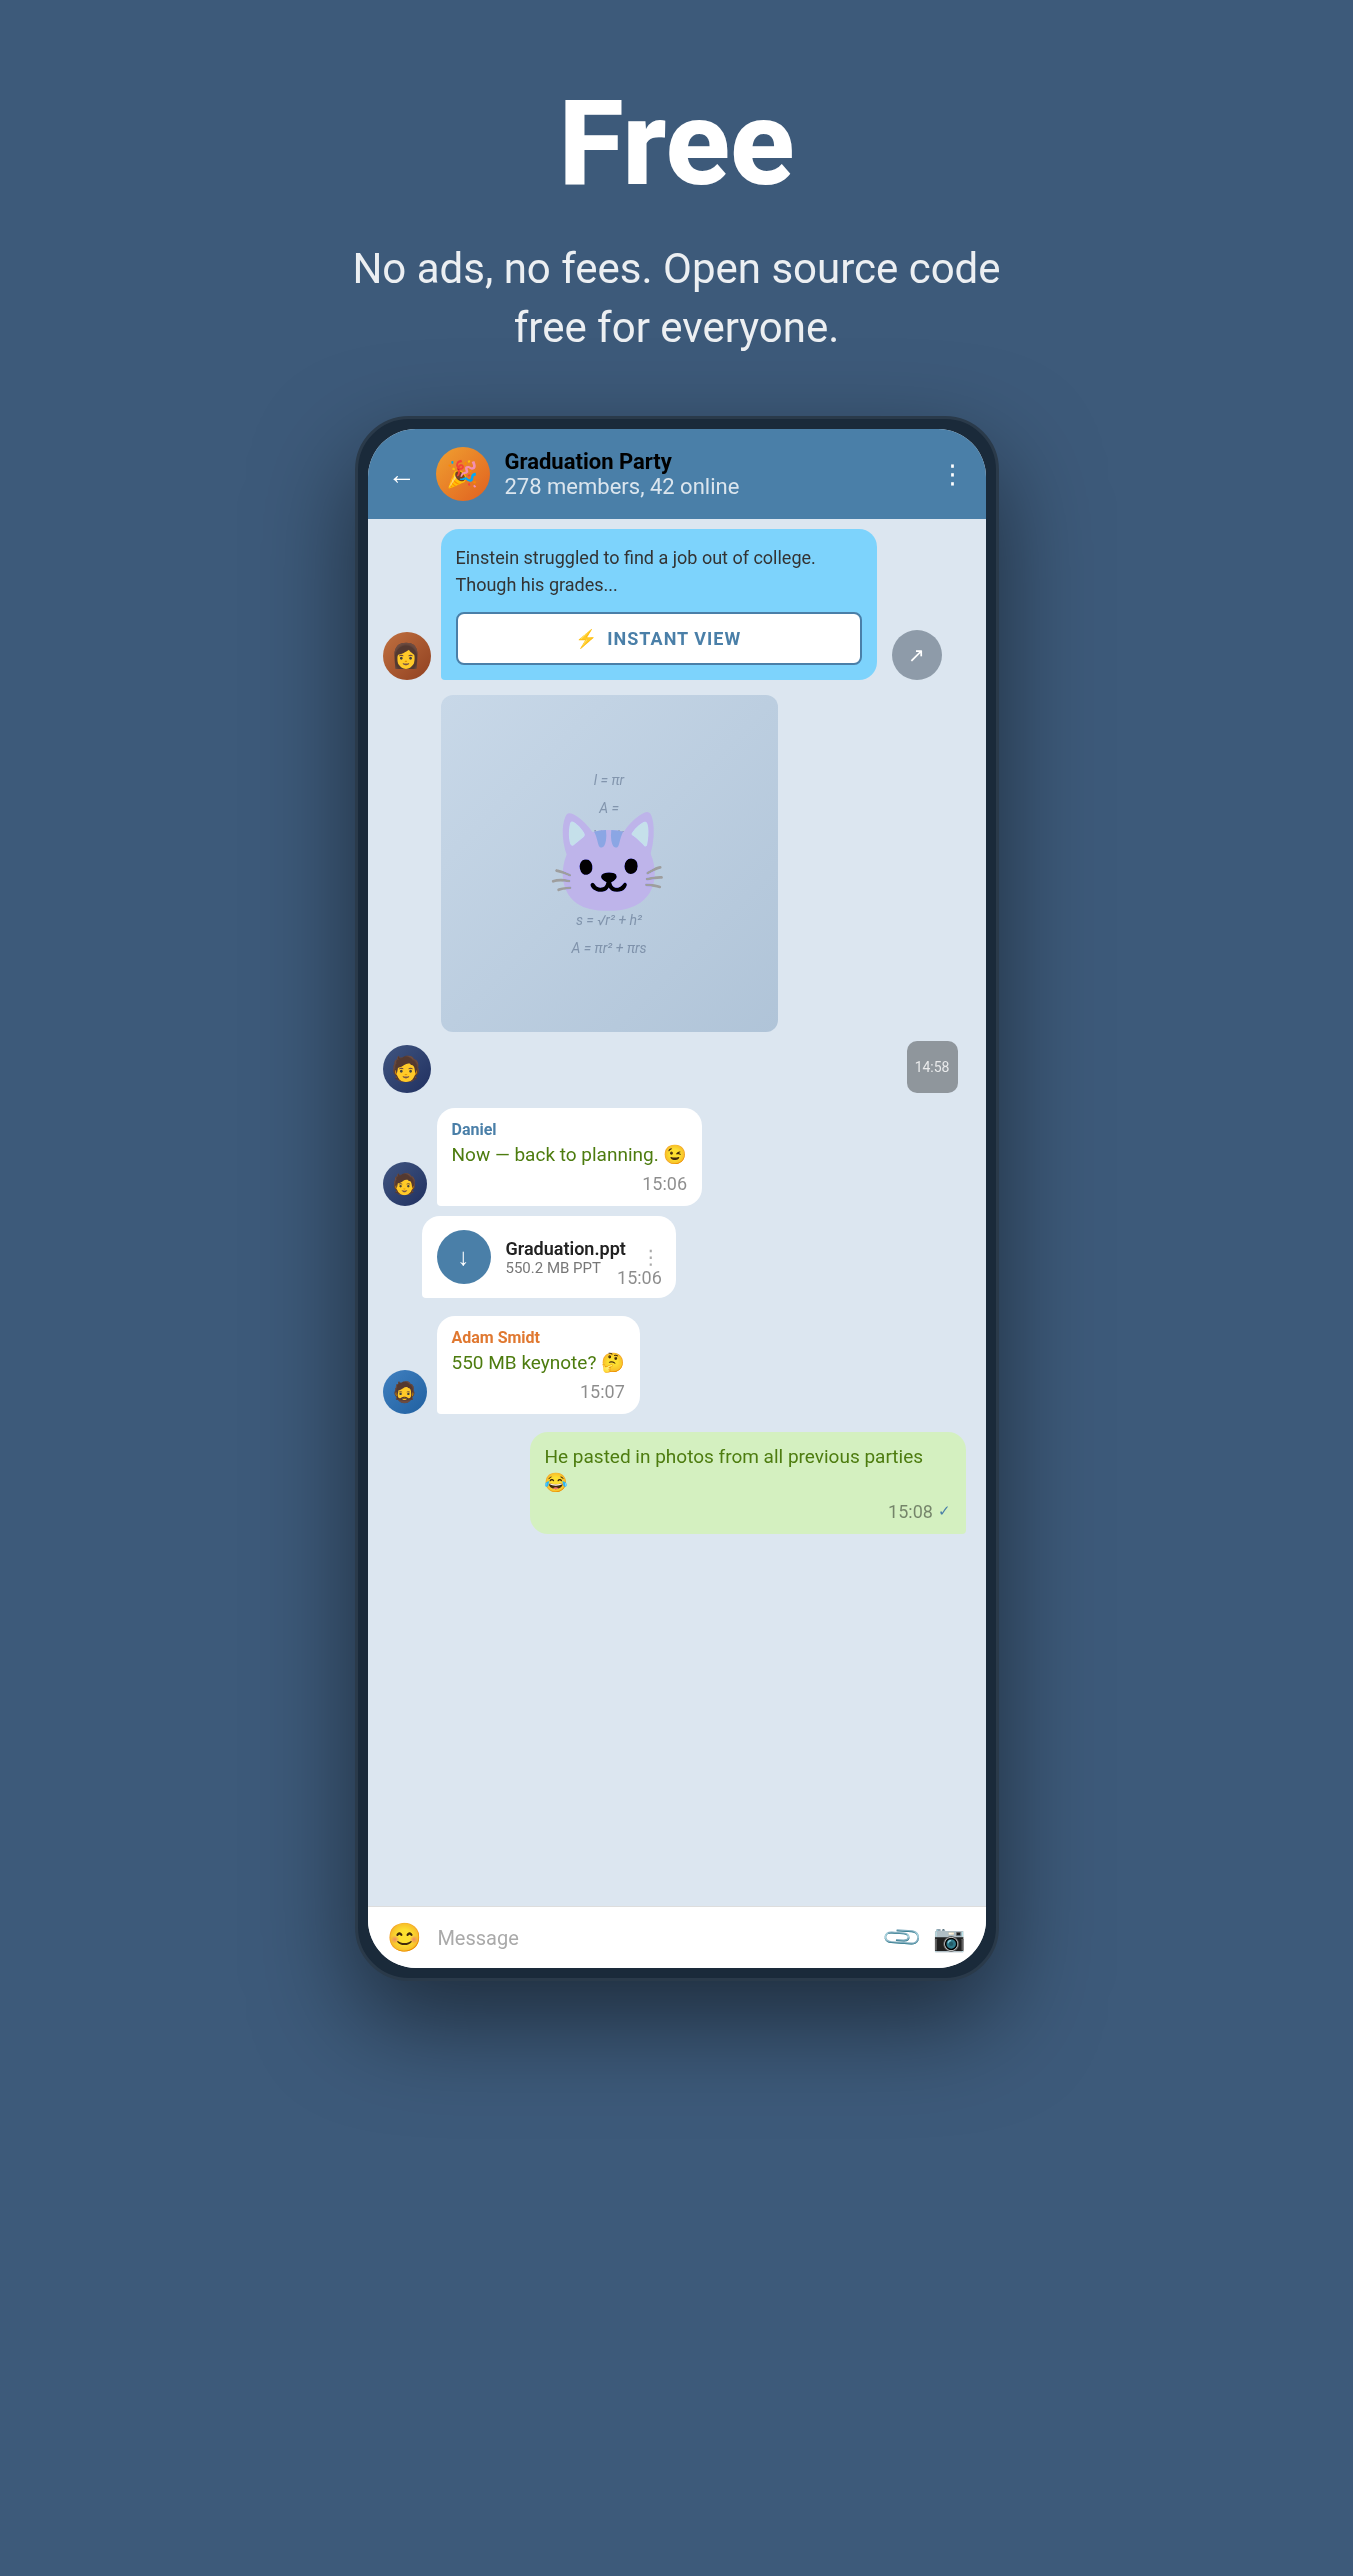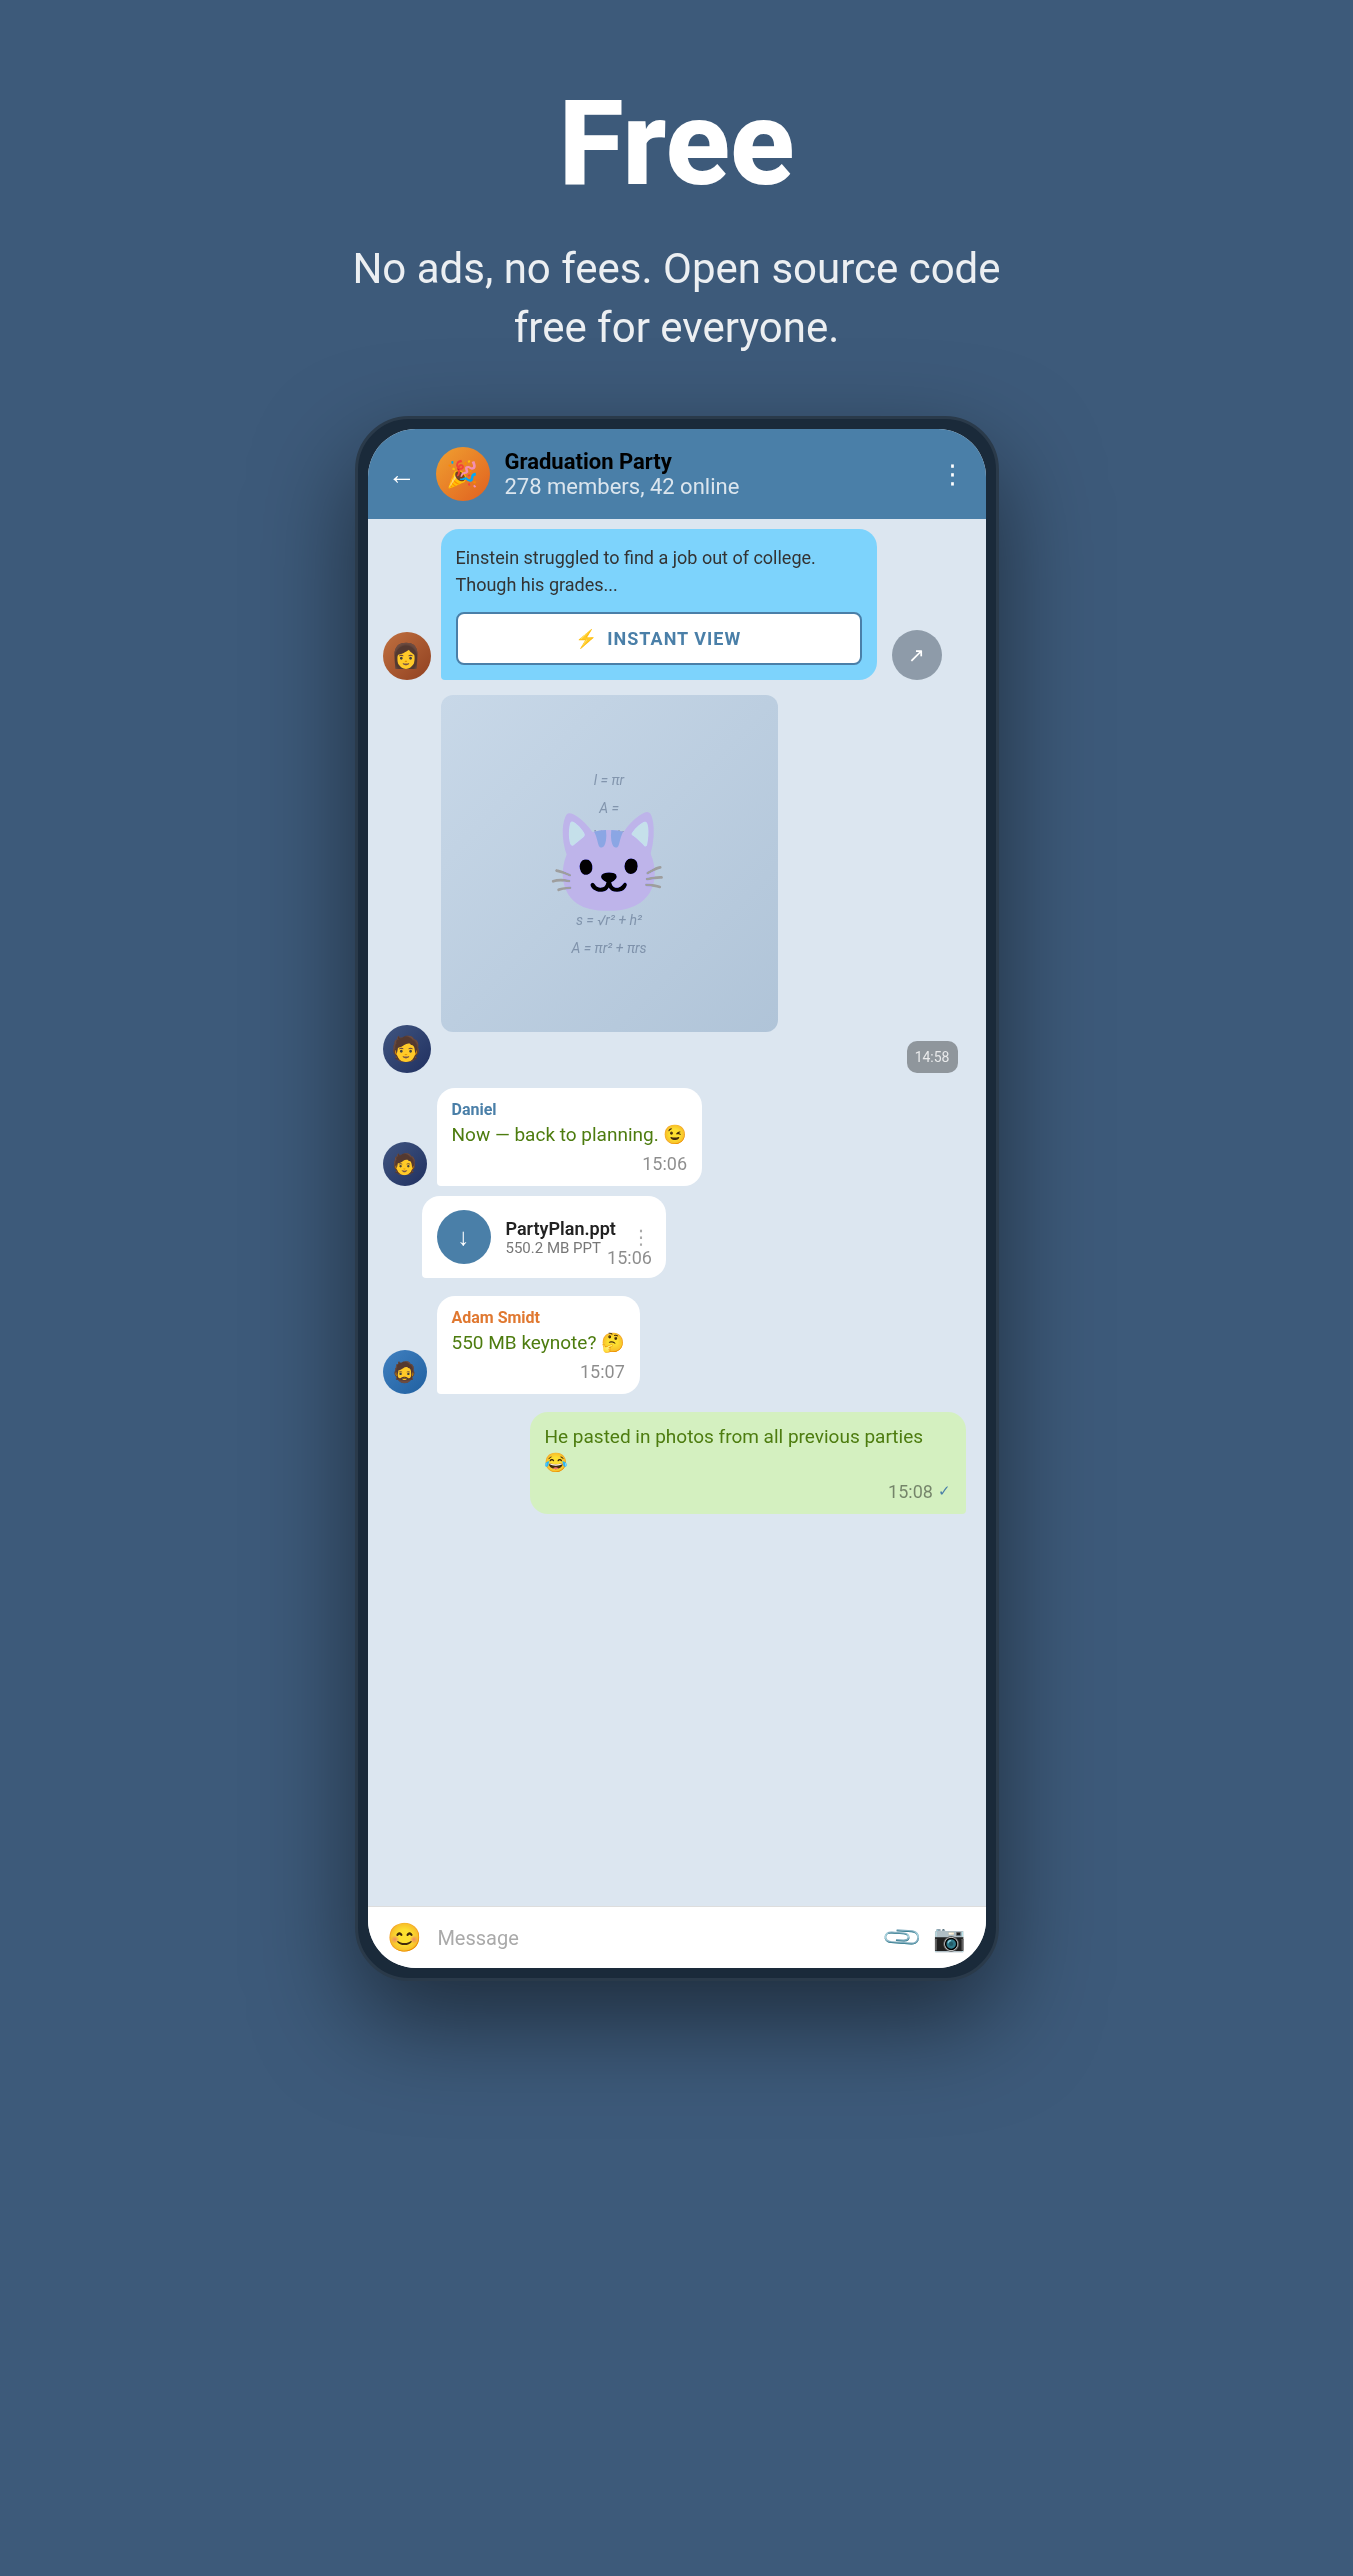--- a/index.html
+++ b/index.html
@@ -386,21 +386,21 @@
       font-size: 20px;
       flex-shrink: 0;
       margin-left: 5px;
     }
 
     .sticker-msg-time {
       font-size: 14px;
       color: rgba(255,255,255,0.8);
       background: rgba(0,0,0,0.35);
       border-radius: 10px;
-      padding: 8px 8px;
+      padding: 18px 8px;
       display: inline-block;
       margin-top: 5px;
       float: right;
       margin-right: 5px;
     }
 
     .math-formulas {
       font-size: 14px;
       color: rgba(80,100,130,0.55);
       font-style: italic;
@@ -478,21 +478,21 @@
           <div class="bubble-footer">
             <span class="bubble-time">15:06</span>
           </div>
         </div>
       </div>
 
       <div class="message-row incoming" style="margin-left: 54px; margin-right: 15px; padding-left: 0;">
         <div class="file-bubble">
           <div class="file-icon-circle">↓</div>
           <div class="file-info">
-            <div class="file-name">PartyPlan.ppt</div>
+            <div class="file-name">Graduation.ppt</div>
             <div class="file-size">550.2 MB PPT</div>
           </div>
           <div class="file-more">⋮</div>
           <div class="bubble-footer" style="position:absolute;bottom:10px;right:14px;">
             <span class="bubble-time">15:06</span>
           </div>
         </div>
       </div>
 
       <div class="message-row incoming" style="margin-top:8px;">

